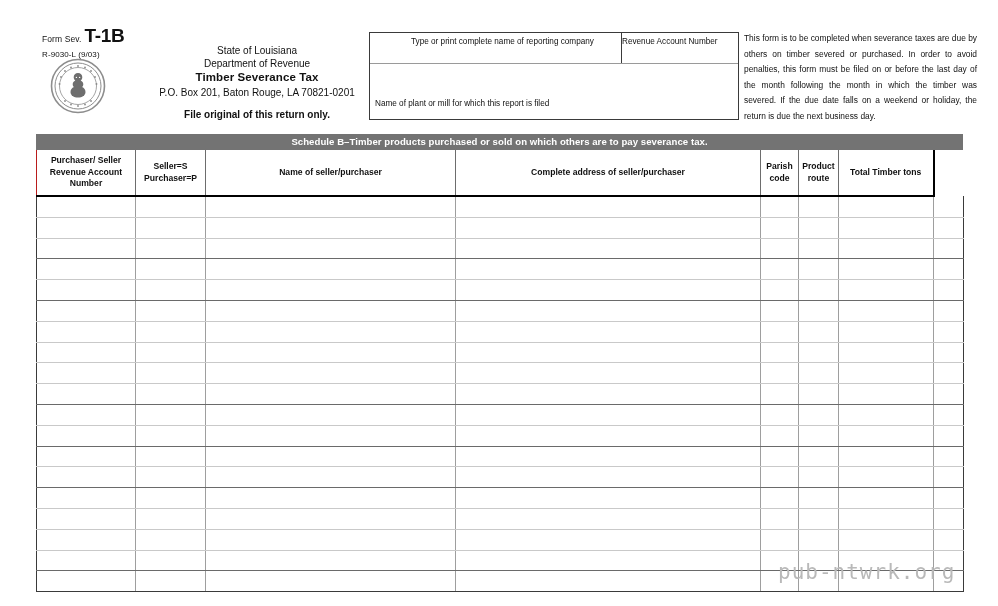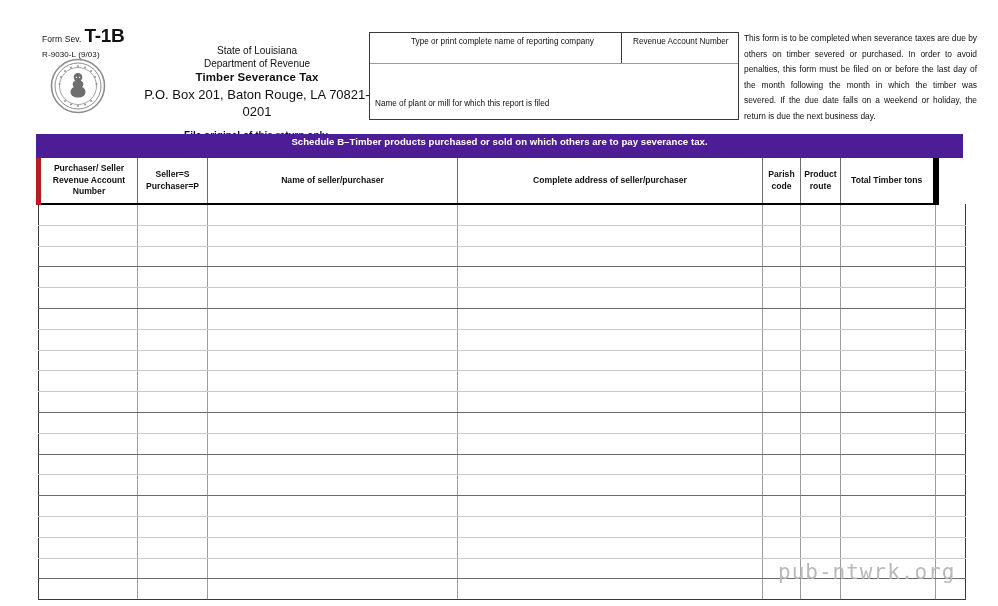--- a/index.html
+++ b/index.html
@@ -68,21 +68,21 @@
   }
   .agency-line {
     font-size: 10px;
   }
   .agency-title {
     font-size: 11.5px;
     font-weight: bold;
     letter-spacing: 0.1px;
   }
   .agency-addr {
-    font-size: 13px;
+    font-size: 10px;
   }
   .file-original {
     font-size: 10px;
     font-weight: bold;
     margin-top: 9px;
   }
 
   
   #taxpayer-box {
     position: absolute;
@@ -99,21 +99,21 @@
   .tb-row-1 { top: 0; height: 31px; border-bottom: 1px solid #9a9a9a; }
   .tb-row-2 { top: 31px; height: 31px; border-bottom: 1px solid #3a3a3a; }
   .tb-row-3 { top: 62px; height: 26px; }
   .tb-cell {
     position: absolute;
     top: 0; bottom: 0;
     box-sizing: border-box;
     padding: 4px 0 0 5px;
   }
   .tb-cell-left  { left: 0; width: 251px; margin-left: 36px; }
-  .tb-cell-right { left: 251px; right: 0; border-left: 1px solid #3a3a3a; padding-left: 11px; }
+  .tb-cell-right { left: 251px; right: 0; border-left: 1px solid #3a3a3a; padding-left: 0; }
   .tb-cell-full  { left: 0; right: 0; }
   .tb-label {
     font-size: 8.2px;
     line-height: 1.1;
     white-space: nowrap;
   }
 
   
   #instructions {
     position: absolute;
@@ -125,22 +125,22 @@
     text-justify: inter-word;
   }
 
   
   #schedule-table {
     position: absolute;
     left: 36px; top: 134px;
     width: 927px;
   }
   #schedule-title-bar {
-    height: 24px;
-    background: #4c1d95;
+    height: 16px;
+    background: #737373;
     color: #ffffff;
     text-align: center;
     font-size: 9.6px;
     font-weight: bold;
     line-height: 16px;
     letter-spacing: 0.05px;
   }
 
   .tbl {
     border-collapse: collapse;
@@ -158,24 +158,24 @@
     border-bottom: 2px solid #000000;
     height: 45px;
     vertical-align: middle;
     text-align: center;
     font-size: 8.6px;
     font-weight: bold;
     line-height: 1.35;
     color: #111;
   }
   #col-head-row th:first-child {
-    border-left: 5px solid #b91c1c;
+    border-left: 1px solid #b91c1c;
   }
   #col-head-row th.last-head {
-    border-right: 6px solid #000000;
+    border-right: 2px solid #000000;
   }
   #col-head-row th.spacer-head {
     border-left: none;
     border-bottom: none;
     border-right: none;
   }
 
   
   .body-row td {
     height: 19.8px;

